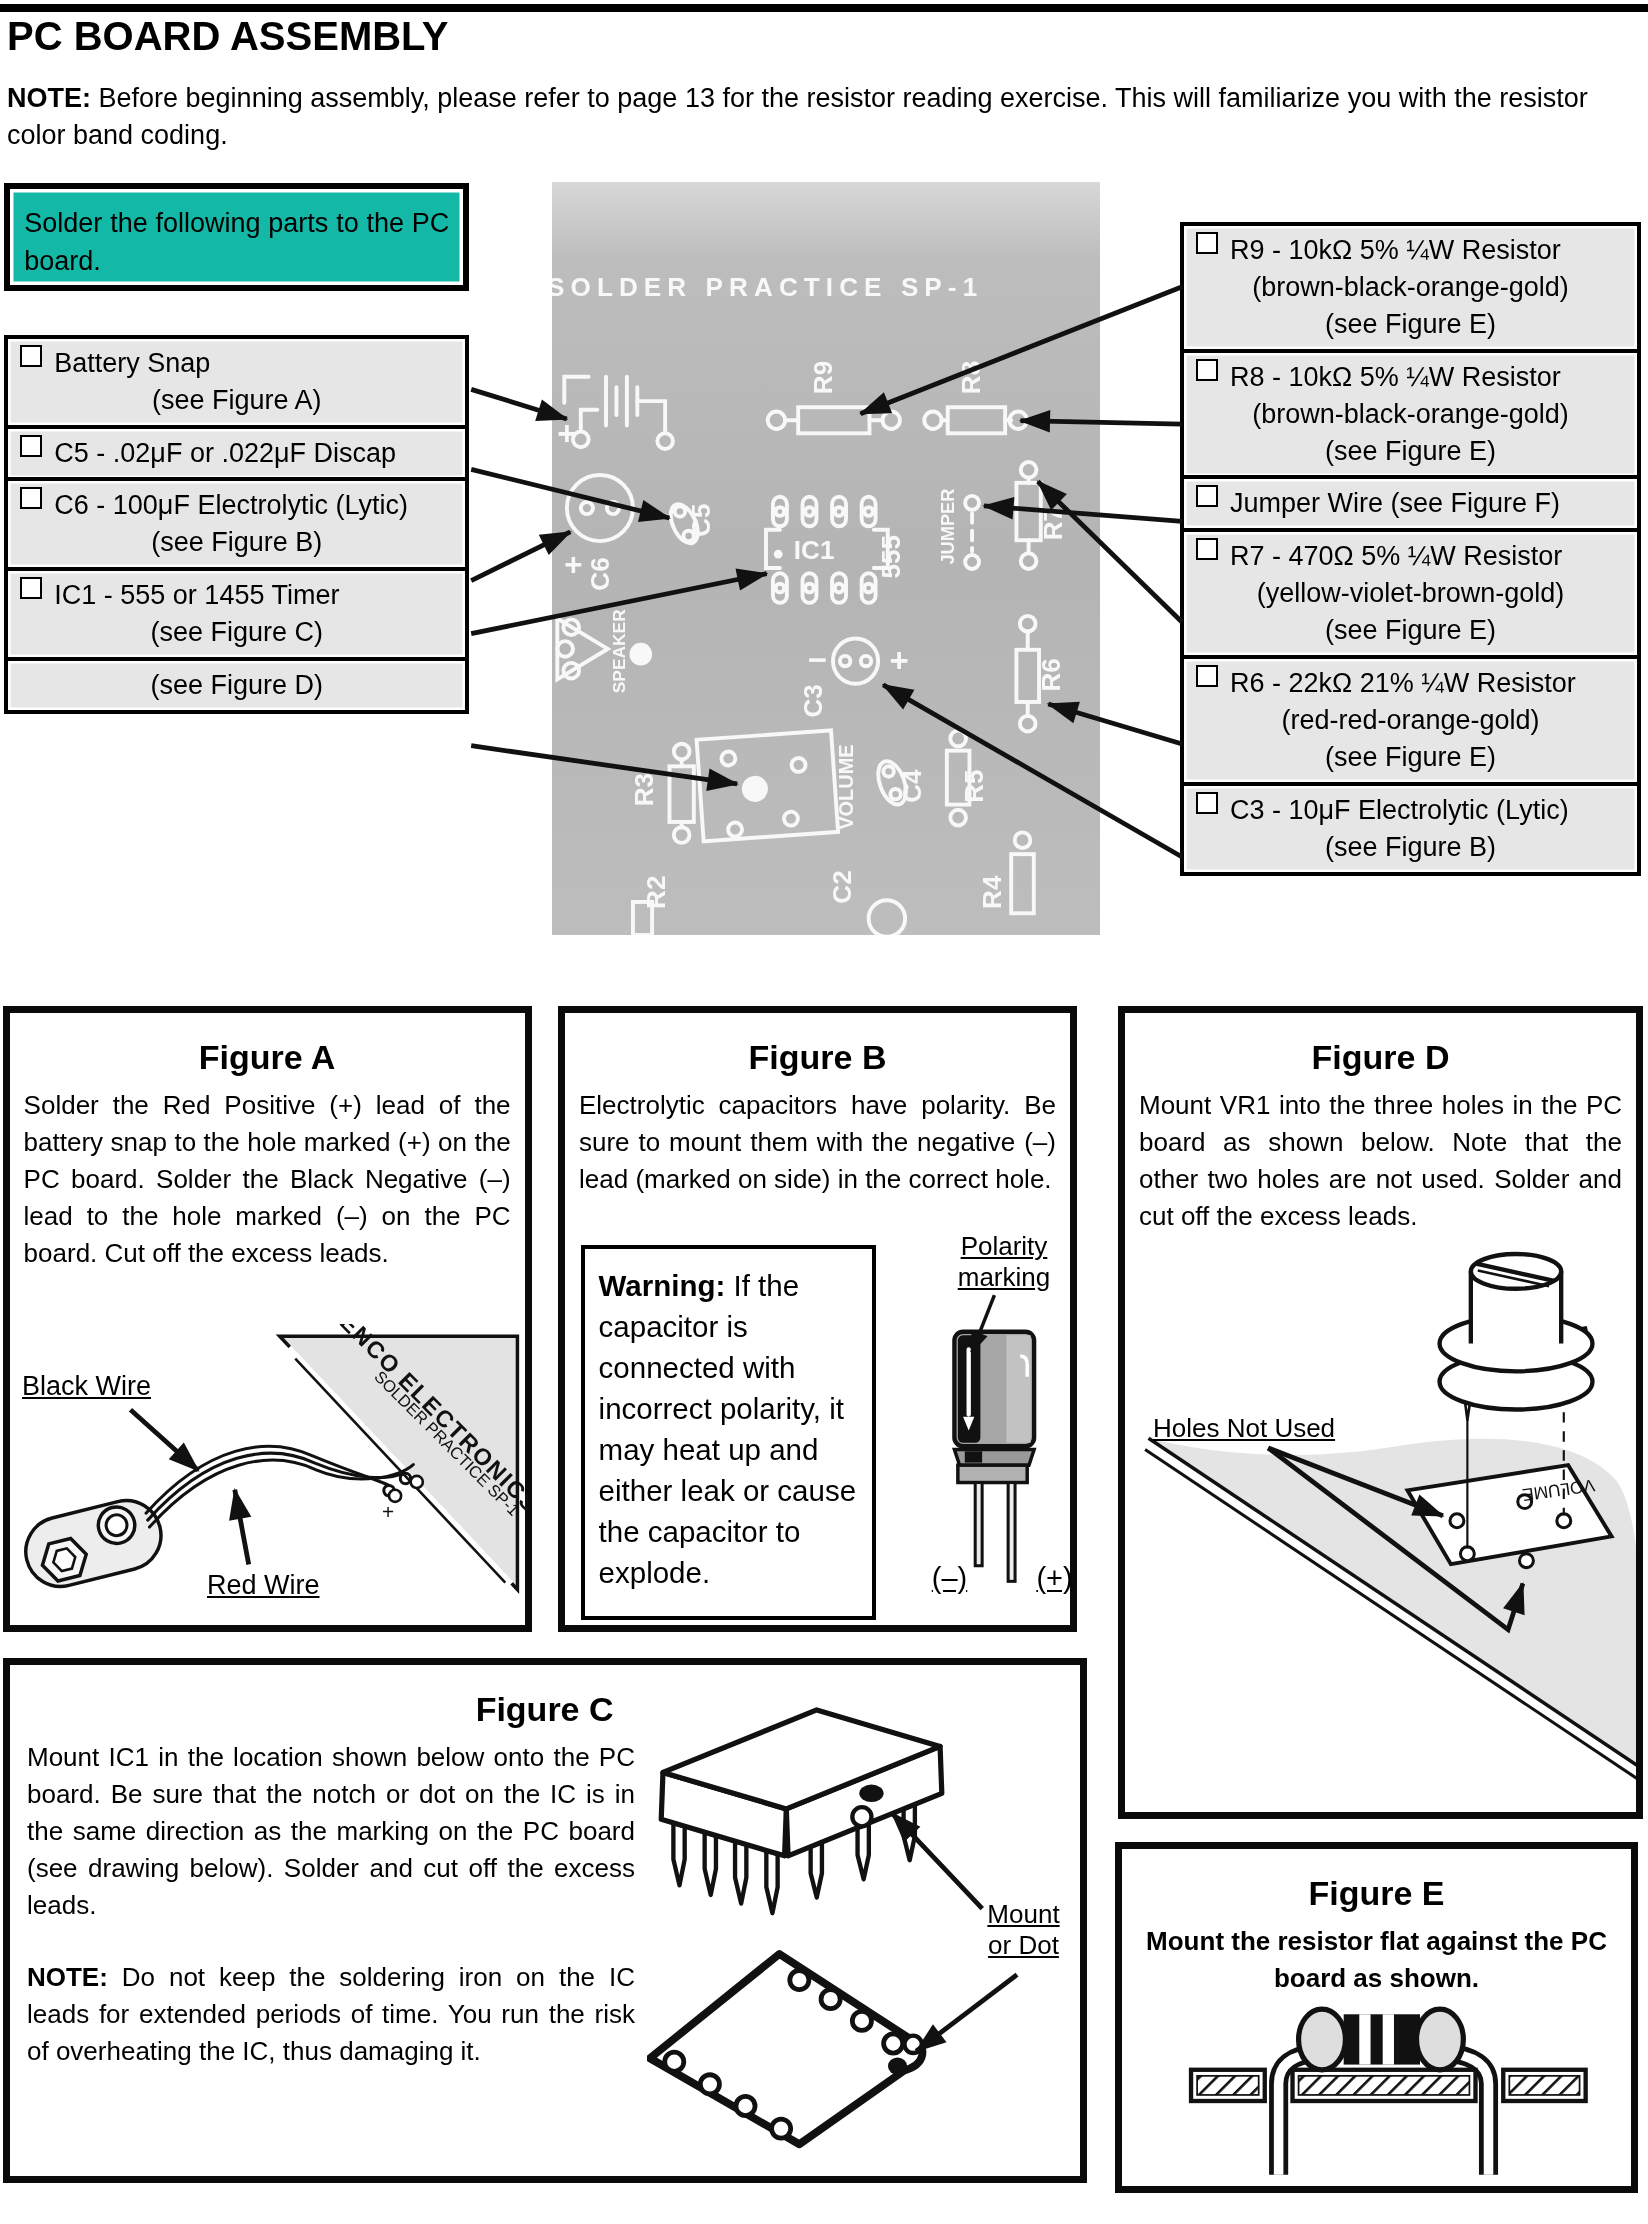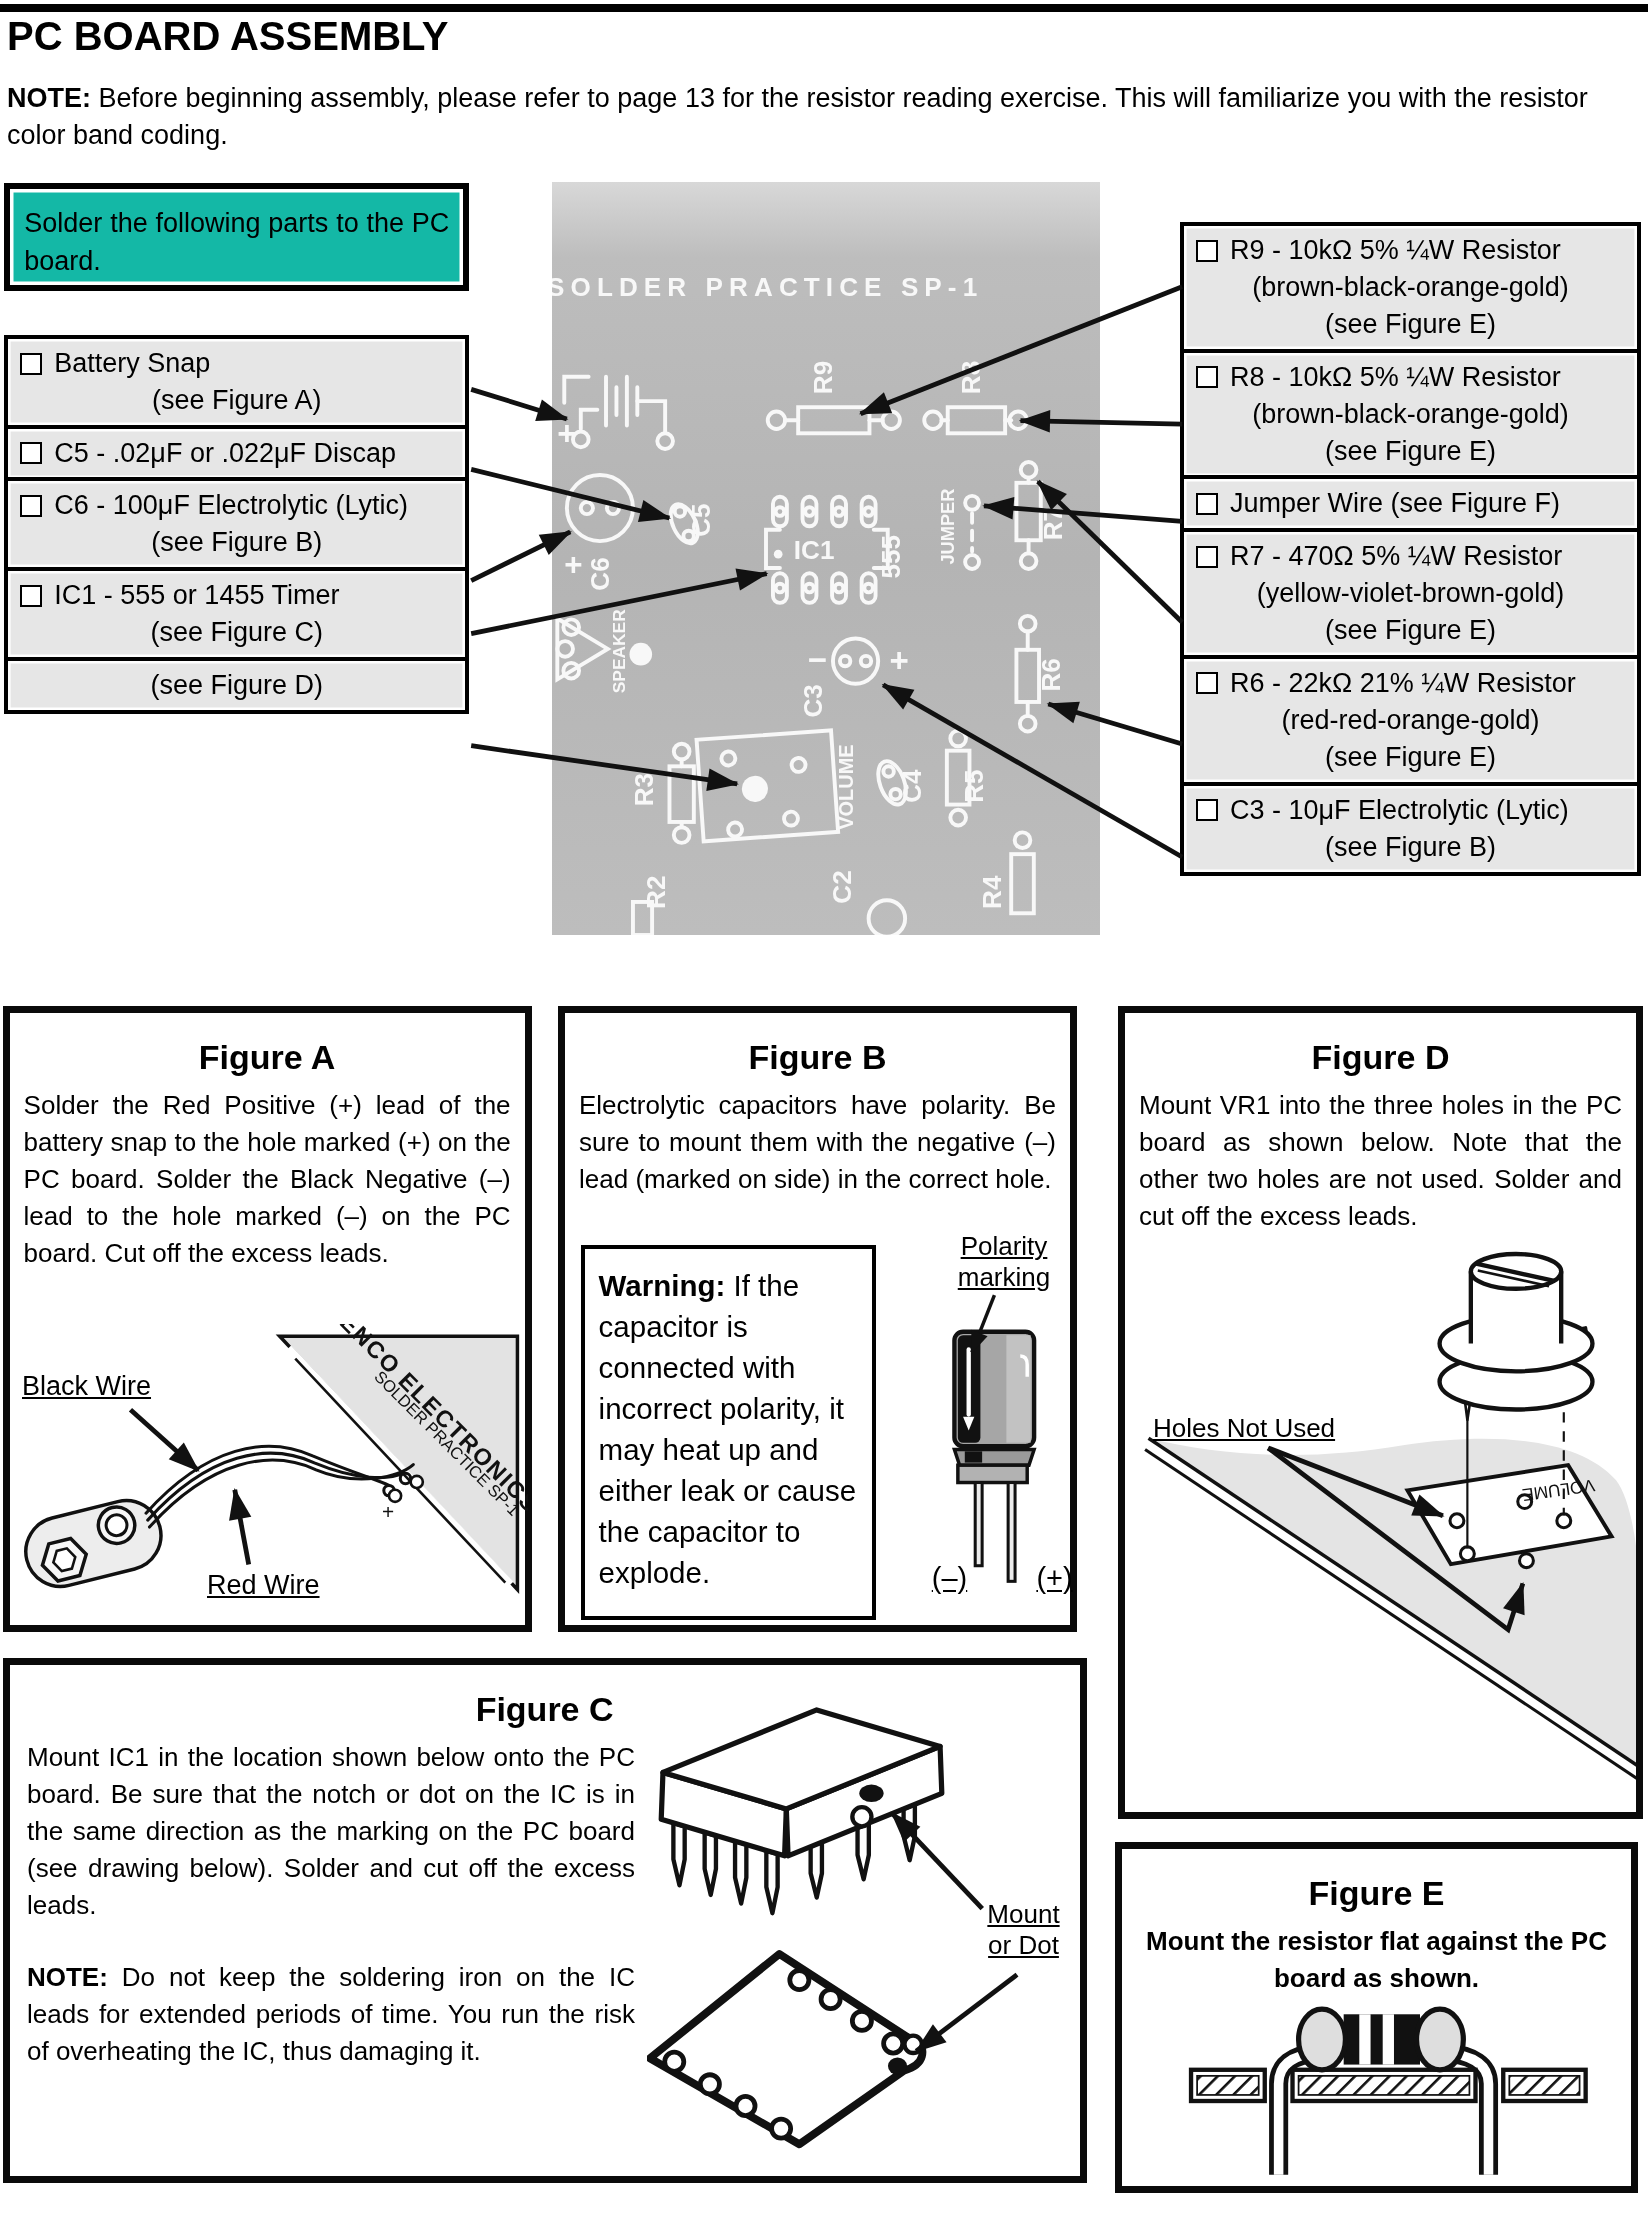--- a/index.html
+++ b/index.html
@@ -9,21 +9,21 @@
   .topbar{position:absolute;left:0;top:3.5px;width:1649px;height:8.7px;background:#000;}
   .pgtitle{position:absolute;left:7px;top:14px;font-size:40px;font-weight:bold;letter-spacing:0px;}
   .note{position:absolute;left:7px;top:80px;width:1636px;font-size:27px;line-height:37px;}
   .intro-box{position:absolute;left:4.3px;top:183px;width:465px;height:108px;box-sizing:border-box;
        background:#14b8a6;border:6px solid #000;box-shadow:inset 0 0 0 3.5px #fff;
        font-size:27px;line-height:38px;padding:15px 14px;text-align:justify;}
   .col{position:absolute;}
   .part-box{box-sizing:border-box;background:#e6e6e6;border:4.3px solid #000;box-shadow:inset 0 0 0 2.6px #fff;
        padding:6px 12px;font-size:27px;line-height:37px;margin-top:-4.3px;}
   .part-box:first-child{margin-top:0;}
-  .part-l1{display:flex;align-items:center;}
+  .part-l1{display:flex;align-items:flex-start;}
   .cb{width:18px;height:18px;border:2.6px solid #000;background:#fff;display:inline-block;flex:none;margin-right:12px;}
   .part-l2{text-align:center;}
   .pcb{position:absolute;left:552px;top:182px;width:548px;height:753px;
        background:linear-gradient(#d8d8d8 0%,#bdbdbd 10%,#b4b4b4 50%,#bdbdbd 100%);}
   .figbox{position:absolute;background:#fff;border:7px solid #0a0a0a;box-sizing:border-box;}
   .figtitle{font-size:34px;font-weight:bold;text-align:center;margin-top:25px;}
   .figbody{font-size:26px;line-height:37px;text-align:justify;margin:10.4px 14px 0 14px;}
   .warnbox{position:absolute;left:15.6px;top:232px;width:295px;height:375px;box-sizing:border-box;
        border:4.3px solid #000;padding:16px 14px;font-size:29.5px;line-height:41px;}
   .lbl{position:absolute;font-size:27px;line-height:31px;text-decoration:underline;}

